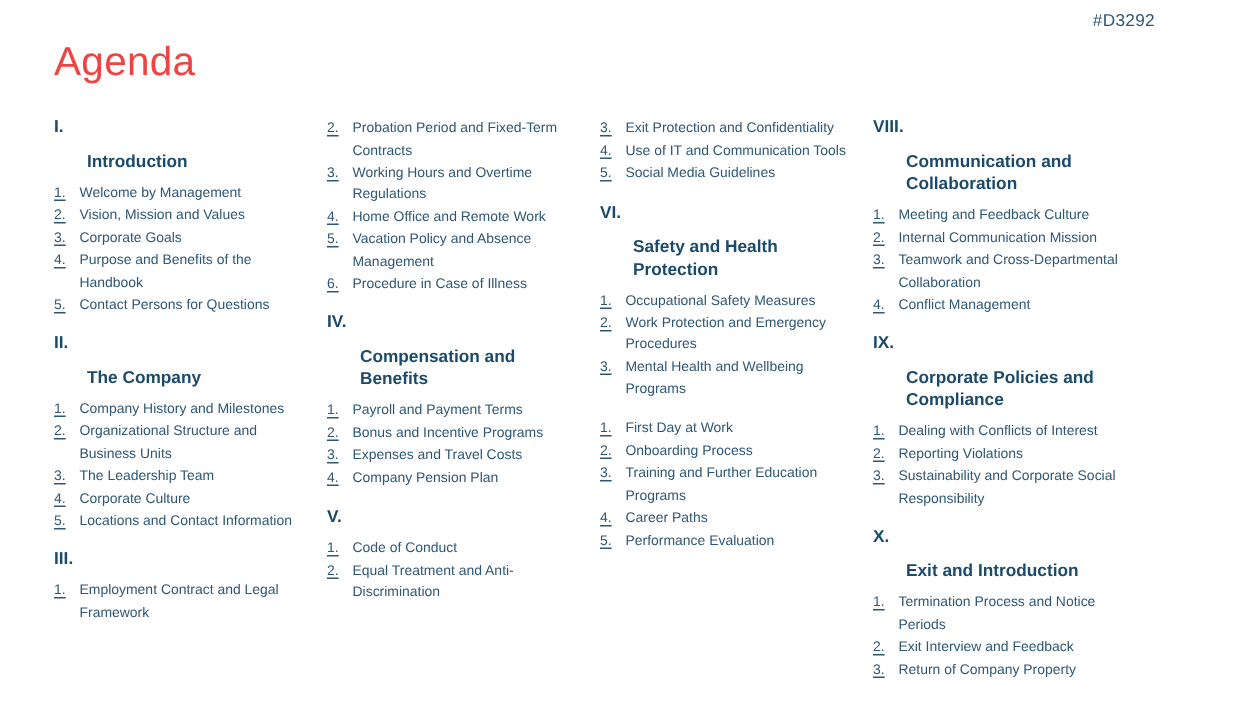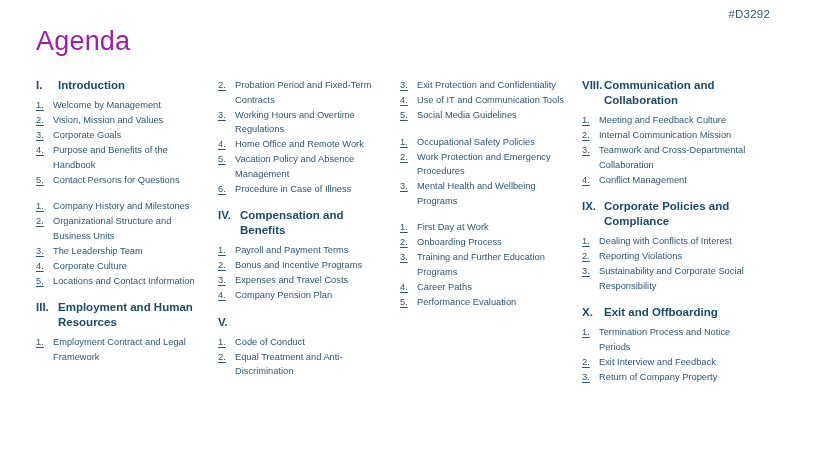--- a/index.html
+++ b/index.html
@@ -27,21 +27,21 @@
     font-size: 11.5px;
     color: #2e5676;
     letter-spacing: 0.2px;
   }
   .page-title {
     position: absolute;
     top: 26px;
     left: 36px;
     font-size: 27px;
     font-weight: 400;
-    color: #a21caf;
+    color: #ef4444;
     letter-spacing: 0.2px;
   }
   .columns {
     position: absolute;
     top: 78px;
     left: 36px;
     right: 20px;
     display: flex;
     gap: 0px;
   }
@@ -61,20 +61,21 @@
     line-height: 15px;
     margin-bottom: 5px;
   }
   .sec-num {
     width: 22px;
     flex: 0 0 22px;
     font-weight: bold;
   }
   .sec-title {
     flex: 1 1 auto;
+    margin-top: 23px;
   }
   ol.items {
     list-style: none;
     margin: 0;
     padding: 0;
   }
   ol.items li {
     display: flex;
     font-size: 9.3px;
     line-height: 14.5px;
@@ -127,20 +128,24 @@
               <span class="it-num">4.</span>
               <span class="it-label">Purpose and Benefits of the Handbook</span>
             </li>
             <li>
               <span class="it-num">5.</span>
               <span class="it-label">Contact Persons for Questions</span>
             </li>
           </ol>
         </div>
         <div class="section">
+          <div class="sec-head">
+            <span class="sec-num">II.</span>
+            <span class="sec-title">The Company</span>
+          </div>
           <ol class="items">
             <li>
               <span class="it-num">1.</span>
               <span class="it-label">Company History and Milestones</span>
             </li>
             <li>
               <span class="it-num">2.</span>
               <span class="it-label">Organizational Structure and Business Units</span>
             </li>
             <li>
@@ -153,21 +158,20 @@
             </li>
             <li>
               <span class="it-num">5.</span>
               <span class="it-label">Locations and Contact Information</span>
             </li>
           </ol>
         </div>
         <div class="section">
           <div class="sec-head">
             <span class="sec-num">III.</span>
-            <span class="sec-title">Employment and Human Resources</span>
           </div>
           <ol class="items">
             <li>
               <span class="it-num">1.</span>
               <span class="it-label">Employment Contract and Legal Framework</span>
             </li>
           </ol>
         </div>
       </div>
       <div class="col col-continued">
@@ -246,24 +250,28 @@
               <span class="it-num">4.</span>
               <span class="it-label">Use of IT and Communication Tools</span>
             </li>
             <li>
               <span class="it-num">5.</span>
               <span class="it-label">Social Media Guidelines</span>
             </li>
           </ol>
         </div>
         <div class="section">
-          <ol class="items">
-            <li>
-              <span class="it-num">1.</span>
-              <span class="it-label">Occupational Safety Policies</span>
+          <div class="sec-head">
+            <span class="sec-num">VI.</span>
+            <span class="sec-title">Safety and Health Protection</span>
+          </div>
+          <ol class="items">
+            <li>
+              <span class="it-num">1.</span>
+              <span class="it-label">Occupational Safety Measures</span>
             </li>
             <li>
               <span class="it-num">2.</span>
               <span class="it-label">Work Protection and Emergency Procedures</span>
             </li>
             <li>
               <span class="it-num">3.</span>
               <span class="it-label">Mental Health and Wellbeing Programs</span>
             </li>
           </ol>
@@ -334,21 +342,21 @@
             </li>
             <li>
               <span class="it-num">3.</span>
               <span class="it-label">Sustainability and Corporate Social Responsibility</span>
             </li>
           </ol>
         </div>
         <div class="section">
           <div class="sec-head">
             <span class="sec-num">X.</span>
-            <span class="sec-title">Exit and Offboarding</span>
+            <span class="sec-title">Exit and Introduction</span>
           </div>
           <ol class="items">
             <li>
               <span class="it-num">1.</span>
               <span class="it-label">Termination Process and Notice Periods</span>
             </li>
             <li>
               <span class="it-num">2.</span>
               <span class="it-label">Exit Interview and Feedback</span>
             </li>

